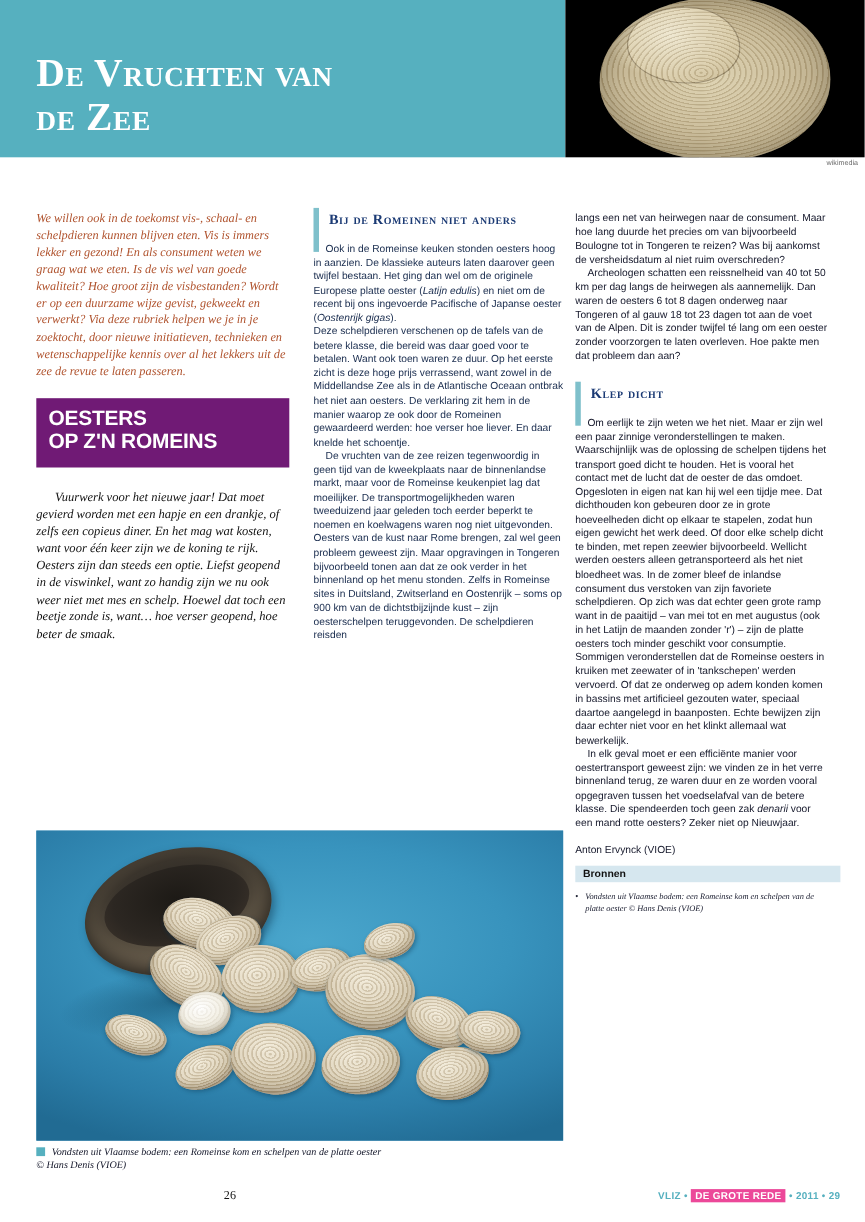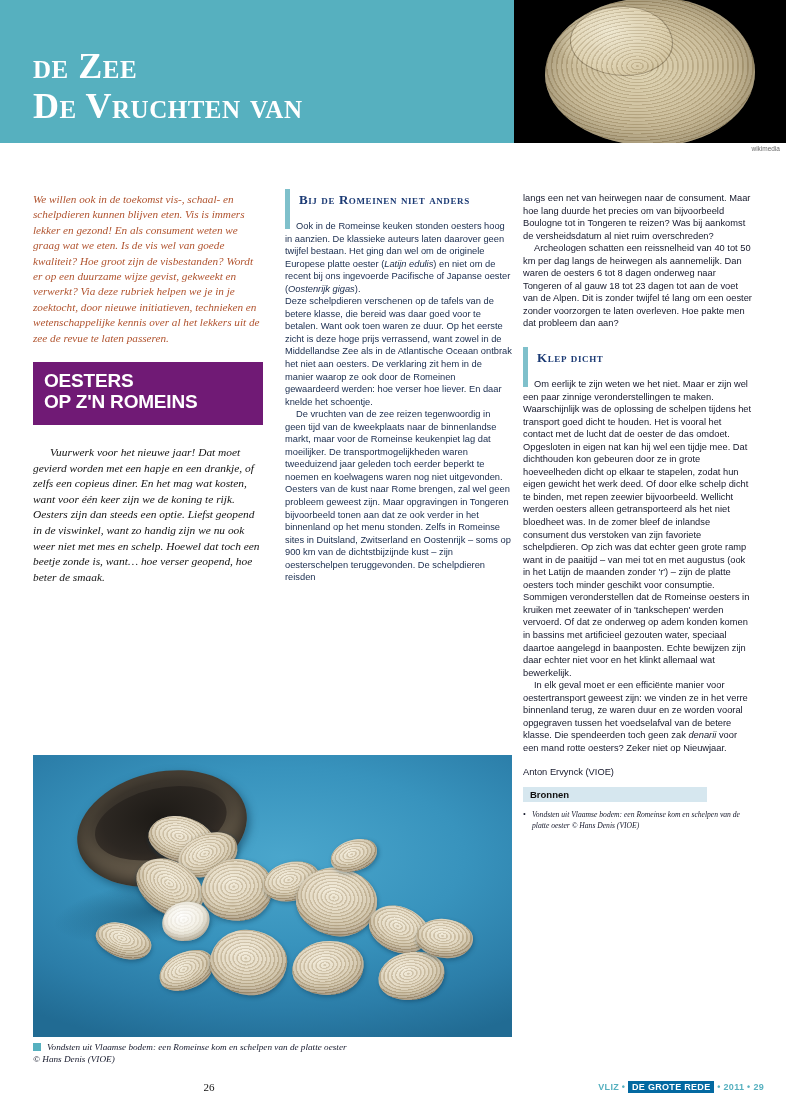--- a/index.html
+++ b/index.html
@@ -142,21 +142,21 @@
   .col-right .body-text{ color:#15182b; }
 
   .author{
     margin-top:13px;
     color:#15182b;
     font-family:"Liberation Sans", sans-serif;
     font-size:9.3px;
   }
   .bronnen-box{
     margin-top:10px;
-    width:184px;height:15px;
+    width:241px;height:15px;
     background:#d6e7ef;
     position:relative;
   }
   .bronnen-box .lbl{
     position:absolute;left:7px;top:2px;
     font-family:"Liberation Sans", sans-serif;
     font-weight:bold;font-size:9.5px;color:#111111;
   }
   .bronnen-list{
     margin-top:8px;
@@ -240,32 +240,32 @@
     font-size:11px;color:#111111;padding-left:48px;
   }
   .footer-right{
     position:absolute;right:22px;top:1082px;
     font-family:"Liberation Sans", sans-serif;
     font-size:9px;font-weight:bold;
     color:#56b0bf;letter-spacing:.3px;
     white-space:nowrap;
   }
   .footer-right .hl{
-    background:#0369a1;color:#ffffff;padding:1px 4px;
+    background:#ec4899;color:#ffffff;padding:1px 4px;
   }
   .footer-right .dot{color:#56b0bf;}
 </style>
 </head>
 <body>
 
 <div class="header">
   <div class="header-band"></div>
   <div class="header-title">
+    <span class="ln">De Vruchten van</span>
     <span class="ln">de Zee</span>
-    <span class="ln">De Vruchten van</span>
   </div>
   <div class="header-photo">
     <div class="oyster-top">
       <div class="lobe"></div>
     </div>
   </div>
   <div class="photo-credit">wikimedia</div>
 </div>
 
 <div class="col col-left">

